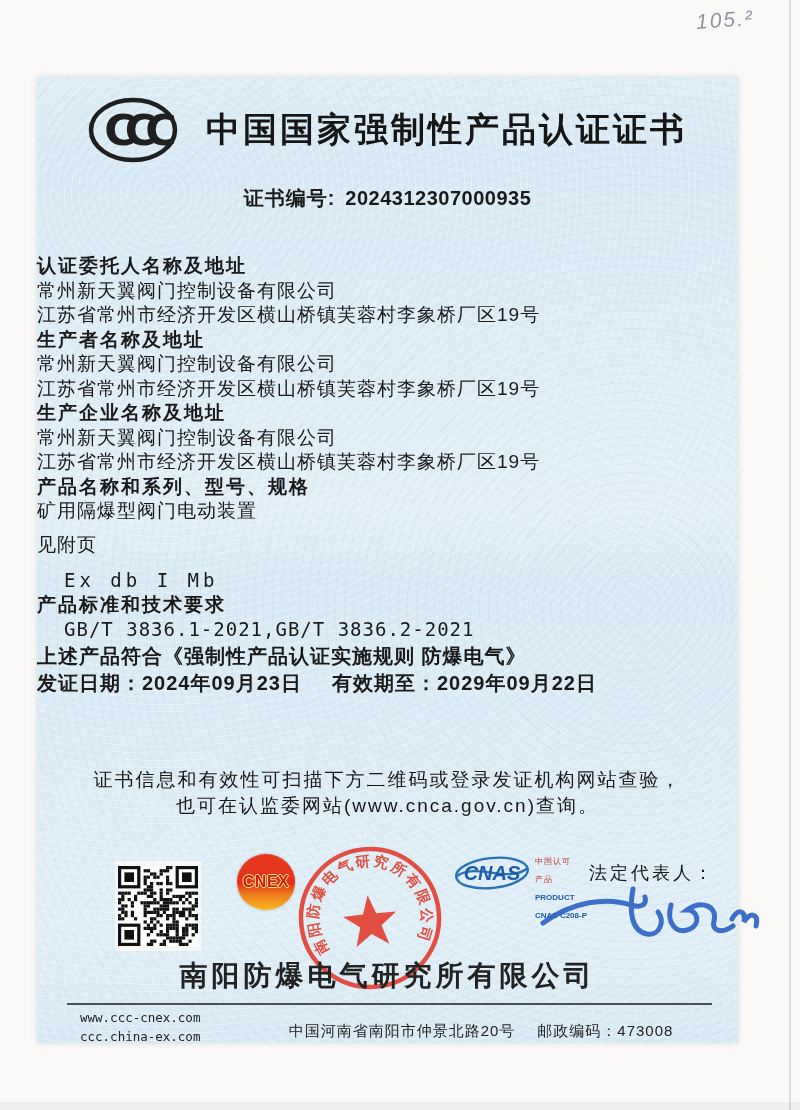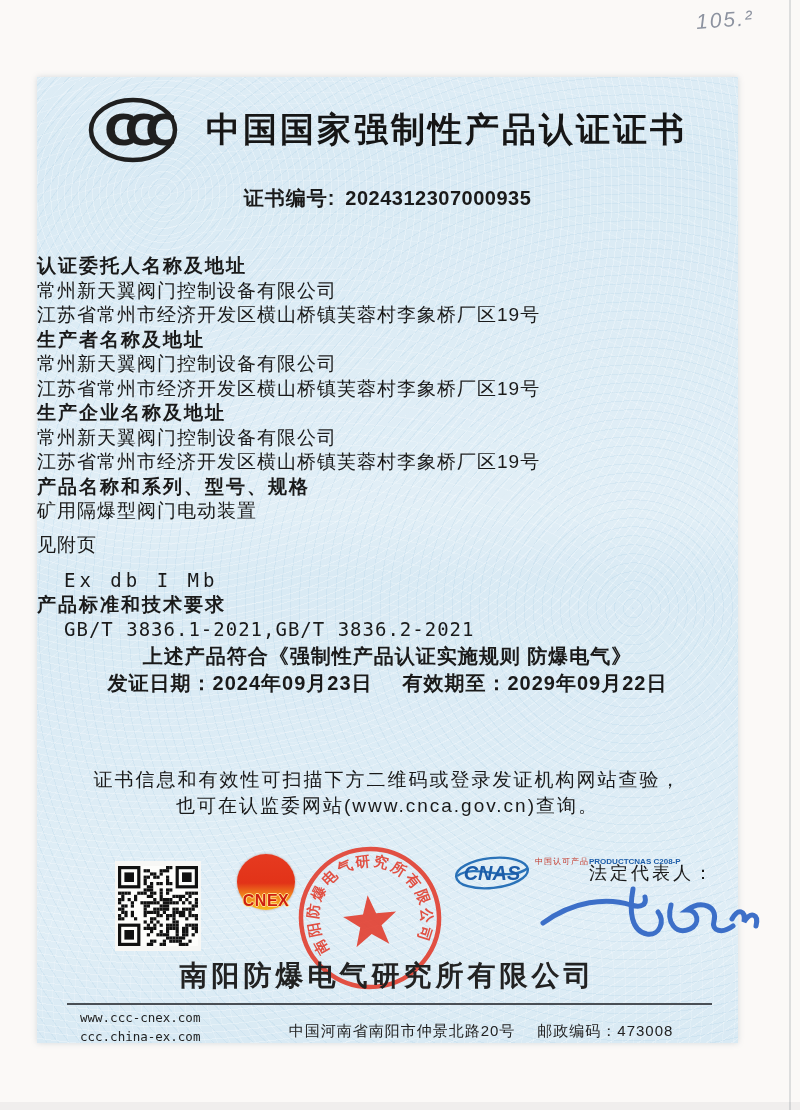--- a/index.html
+++ b/index.html
@@ -37,41 +37,41 @@
   .certline .num{margin-left:10px;letter-spacing:0.5px;}
   
   .info{position:absolute;top:177px;left:0;right:0;text-align:left;}
   .info div{line-height:24.5px;font-size:19px;letter-spacing:1px;}
   .info .h{font-weight:bold;letter-spacing:2px;}
   .info .gap1{margin-top:9px;}
   .info .gap2{margin-top:11px;}
   .mono{font-family:"DejaVu Sans Mono","Liberation Mono",monospace;padding-left:27px;}
   .info .exm{letter-spacing:4px;font-size:19px;}
   
-  .statement{position:absolute;top:566px;left:0;right:0;text-align:center;font-weight:bold;}
+  .statement{position:absolute;top:566px;left:0;right:0;text-align:left;font-weight:bold;}
   .statement div{line-height:27px;font-size:20px;letter-spacing:1px;}
   .statement .dt2{margin-left:30px;}
   
   .verify{position:absolute;top:690px;left:0;right:0;text-align:center;}
   .verify div{line-height:26px;font-size:19px;letter-spacing:2px;}
   
   .qr{position:absolute;left:78px;top:784px;width:86px;height:90px;background:#f7f7f5;display:flex;align-items:center;justify-content:center;}
   .cnex{
     position:absolute;left:200px;top:777px;width:58px;height:56px;border-radius:50%;
     background:linear-gradient(180deg,#e63a20 0%,#e23318 52%,#ef7d1c 72%,#f7b81f 100%);
-    display:flex;align-items:flex-end;justify-content:center;
+    display:flex;align-items:center;justify-content:center;
     box-shadow:0 0 2px rgba(150,40,10,.5);
   }
   .cnex span{
     font-size:16px;font-weight:bold;color:#cf1f10;letter-spacing:0.5px;
     text-shadow:-1px 0 0 #ffdf8a,1px 0 0 #ffdf8a,0 -1px 0 #ffdf8a,0 1px 0 #ffdf8a;
   }
   .seal{position:absolute;left:258px;top:766px;width:150px;height:150px;transform:rotate(-6deg);opacity:.93;}
   .cnas{position:absolute;left:416px;top:776px;display:flex;align-items:flex-start;gap:4px;}
-  .cnas-side{display:flex;line-height:10px;padding-top:4px;}
+  .cnas-side{display:flex;flex-direction:column;line-height:10px;padding-top:4px;gap:8px;}
   .cnas-side .red{color:#c2392c;font-size:8px;letter-spacing:1px;}
   .cnas-side .blu{color:#1c5ca8;font-size:8px;font-weight:bold;}
   .legal{position:absolute;left:552px;top:784px;font-size:18px;letter-spacing:3px;}
   .sig{position:absolute;left:498px;top:800px;}
   
   .issuer-name{position:absolute;top:880px;left:0;right:0;text-align:center;font-size:28px;font-weight:600;letter-spacing:4px;color:#222;}
   .rule{position:absolute;top:926px;left:30px;width:645px;height:2px;background:#4a4f55;}
   .footer{position:absolute;top:931px;left:16px;right:14px;display:flex;align-items:center;}
   .f-left{width:158px;font-size:12.5px;line-height:19px;color:#222;}
   .f-center{flex:1;text-align:center;font-size:15px;letter-spacing:1px;padding-top:9px;color:#222;}

